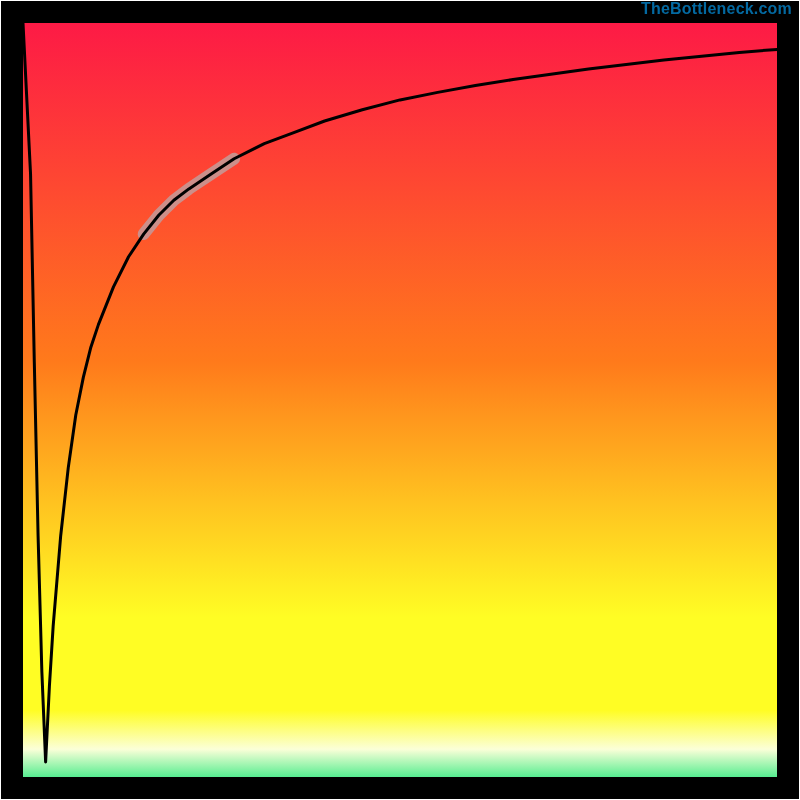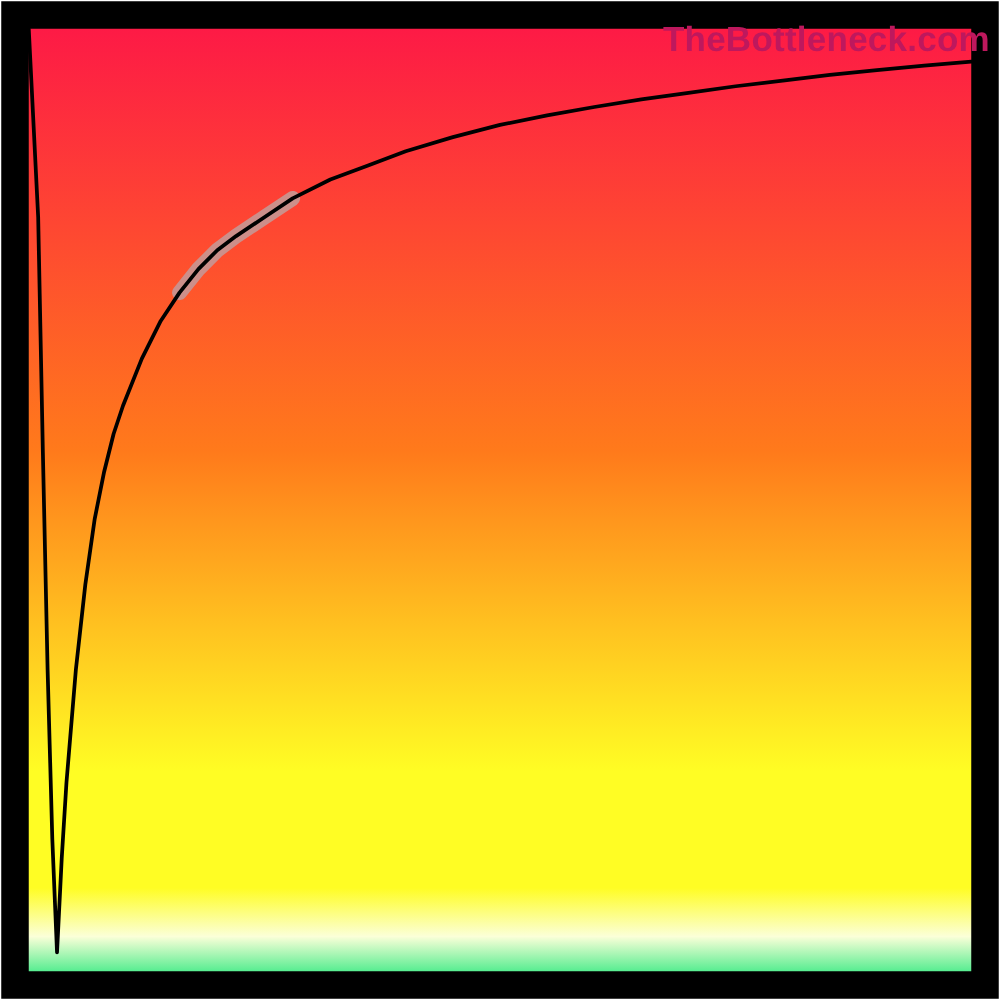--- a/index.html
+++ b/index.html
@@ -10,26 +10,26 @@
     background: #ffffff;
     overflow: hidden;
   }
   .chart-wrap {
     position: relative;
     width: 800px;
     height: 800px;
   }
   .watermark {
     position: absolute;
-    top: 16px;
+    top: 0;
     right: 8px;
     font-family: Arial, Helvetica, sans-serif;
-    font-size: 28px;
+    font-size: 16px;
     font-weight: 600;
-    color: #be185d;
+    color: #0369a1;
     letter-spacing: 0.2px;
     z-index: 3;
   }
   svg.chart {
     position: absolute;
     inset: 0;
     width: 800px;
     height: 800px;
   }
 </style>

